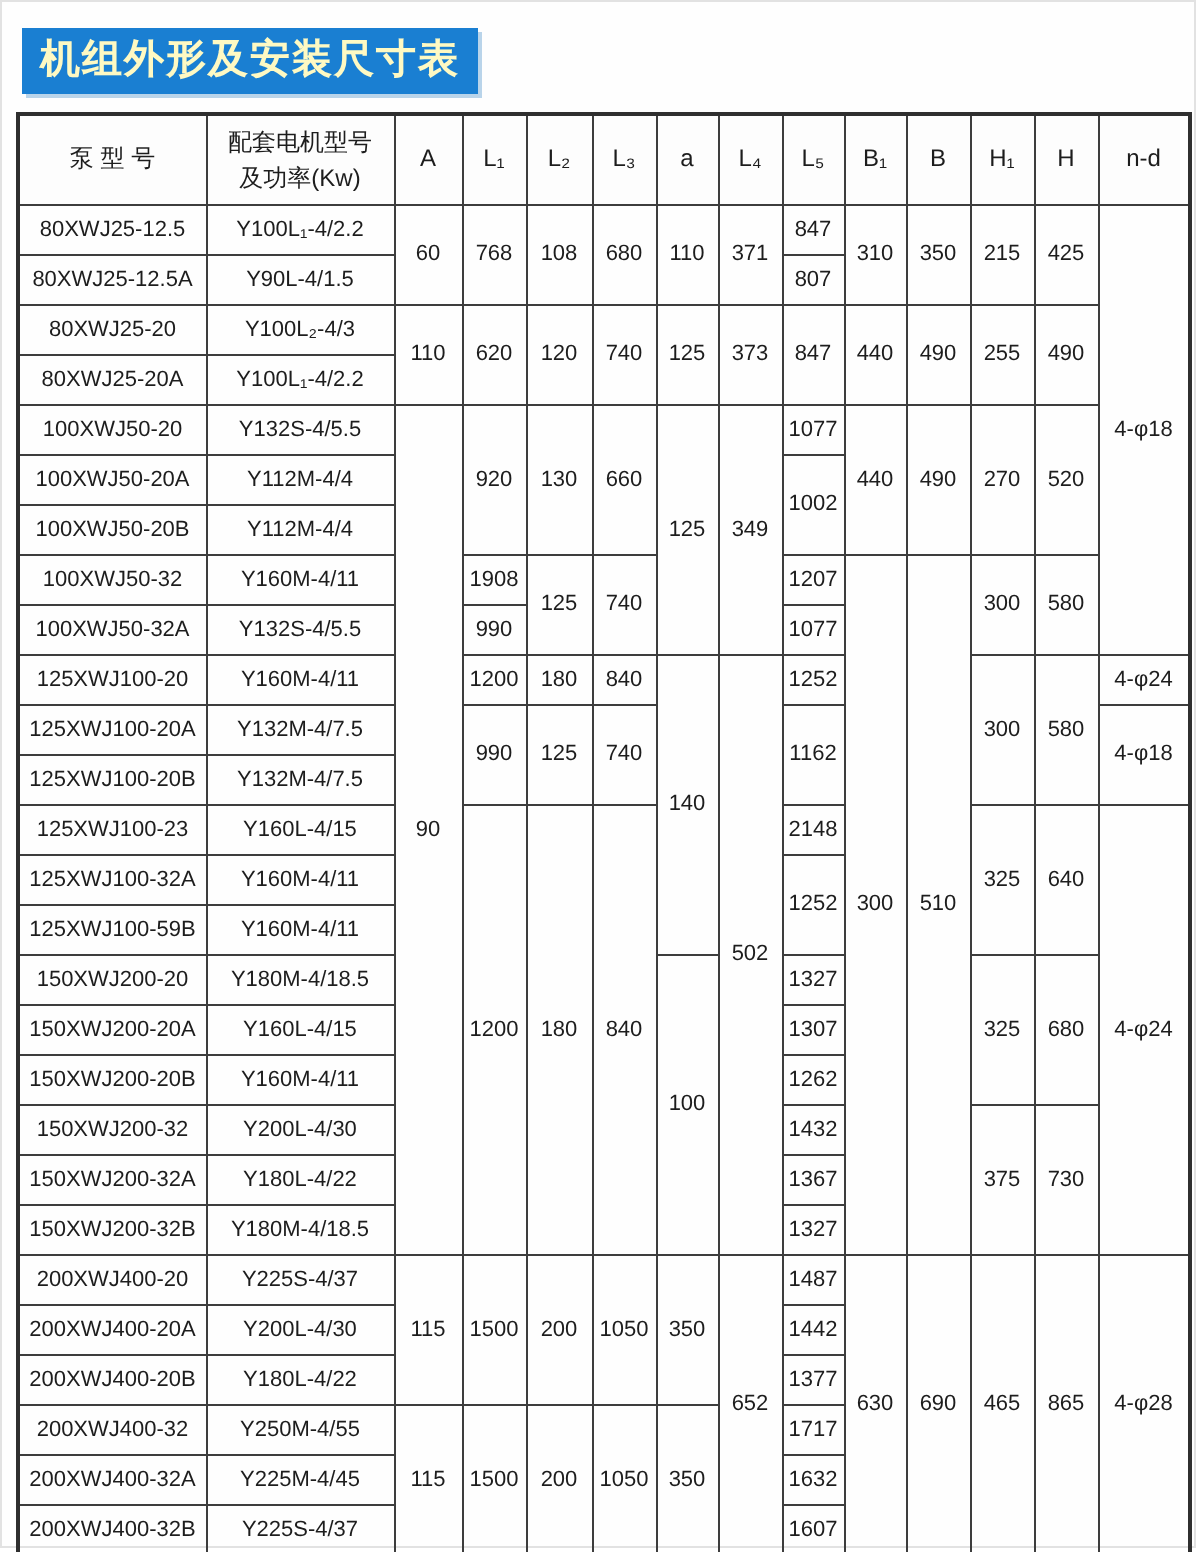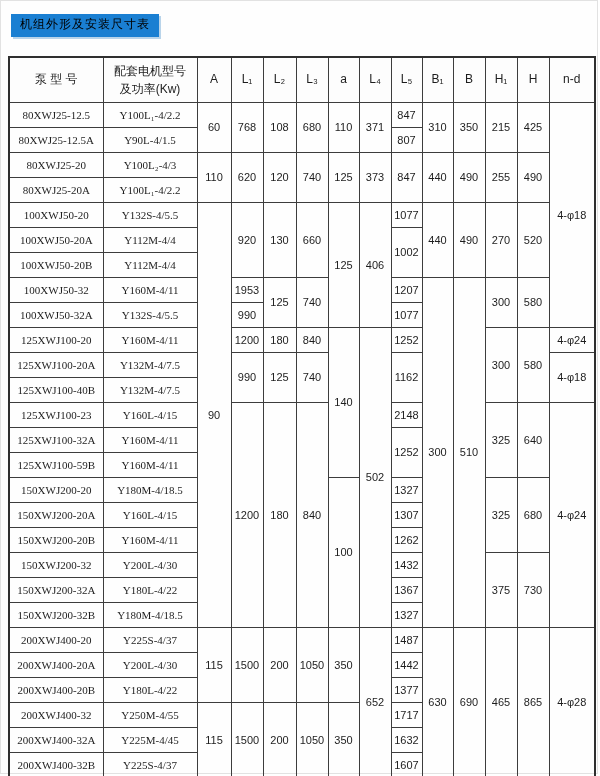--- a/index.html
+++ b/index.html
@@ -8,43 +8,43 @@
     background:#ffffff;
     font-family:"Liberation Sans","DejaVu Sans",sans-serif;
     position:relative;
   }
   .page{
     position:absolute;left:0;top:0;width:598px;height:774px;
     background:#fefefe;border:1px solid #e2e2e2;box-sizing:border-box;
   }
   .title-badge{
     position:absolute;left:10px;top:13px;
-    background:#1a7fd2;color:#000000;
-    font-size:12px;font-weight:normal;letter-spacing:1px;
+    background:#1a7fd2;color:#fef9c3;
+    font-size:20px;font-weight:bold;letter-spacing:1px;
     padding:2px 9px 4px 9px;
     box-shadow:2px 2px 0 #b9d4ea;
   }
   table.dims{
     position:absolute;left:7px;top:55px;
     width:586px;
     border-collapse:collapse;table-layout:fixed;
     border:2px solid #2f2f2f;
   }
   table.dims th, table.dims td{
     border:1px solid #3d3d3d;
     font-size:11px;color:#1d1d1d;
     text-align:center;vertical-align:middle;
     padding:0;line-height:1.15;
     overflow:hidden;white-space:nowrap;
   }
   table.dims thead th{
     height:44px;font-weight:normal;font-size:12px;background:#fdfdfd;
   }
   table.dims tbody td{height:24px;}
-  td.tl{text-align:left;padding-left:7px;font-family:Liberation Serif, serif;}
+  td.tl{text-align:left;padding-left:7px;}
   .mh div{line-height:1.5;}
 </style>
 </head>
 <body>
 
 <div class="page">
 
   <div class="title-badge">机组外形及安装尺寸表</div>
 
   <table class="dims">
@@ -127,40 +127,40 @@
         <td class="tl">Y100L₁-4/2.2</td>
       </tr>
       <tr>
         <td class="tl">100XWJ50-20</td>
         <td class="tl">Y132S-4/5.5</td>
         <td rowspan="17">90</td>
         <td rowspan="3">920</td>
         <td rowspan="3">130</td>
         <td rowspan="3">660</td>
         <td rowspan="5">125</td>
-        <td rowspan="5">406</td>
+        <td rowspan="5">349</td>
         <td>1077</td>
         <td rowspan="3">440</td>
         <td rowspan="3">490</td>
         <td rowspan="3">270</td>
         <td rowspan="3">520</td>
       </tr>
       <tr>
         <td class="tl">100XWJ50-20A</td>
         <td class="tl">Y112M-4/4</td>
         <td rowspan="2">1002</td>
       </tr>
       <tr>
         <td class="tl">100XWJ50-20B</td>
         <td class="tl">Y112M-4/4</td>
       </tr>
       <tr>
         <td class="tl">100XWJ50-32</td>
         <td class="tl">Y160M-4/11</td>
-        <td>1953</td>
+        <td>1908</td>
         <td rowspan="2">125</td>
         <td rowspan="2">740</td>
         <td>1207</td>
         <td rowspan="14">300</td>
         <td rowspan="14">510</td>
         <td rowspan="2">300</td>
         <td rowspan="2">580</td>
       </tr>
       <tr>
         <td class="tl">100XWJ50-32A</td>
@@ -184,21 +184,21 @@
       <tr>
         <td class="tl">125XWJ100-20A</td>
         <td class="tl">Y132M-4/7.5</td>
         <td rowspan="2">990</td>
         <td rowspan="2">125</td>
         <td rowspan="2">740</td>
         <td rowspan="2">1162</td>
         <td rowspan="2">4-φ18</td>
       </tr>
       <tr>
-        <td class="tl">125XWJ100-40B</td>
+        <td class="tl">125XWJ100-20B</td>
         <td class="tl">Y132M-4/7.5</td>
       </tr>
       <tr>
         <td class="tl">125XWJ100-23</td>
         <td class="tl">Y160L-4/15</td>
         <td rowspan="9">1200</td>
         <td rowspan="9">180</td>
         <td rowspan="9">840</td>
         <td>2148</td>
         <td rowspan="3">325</td>

